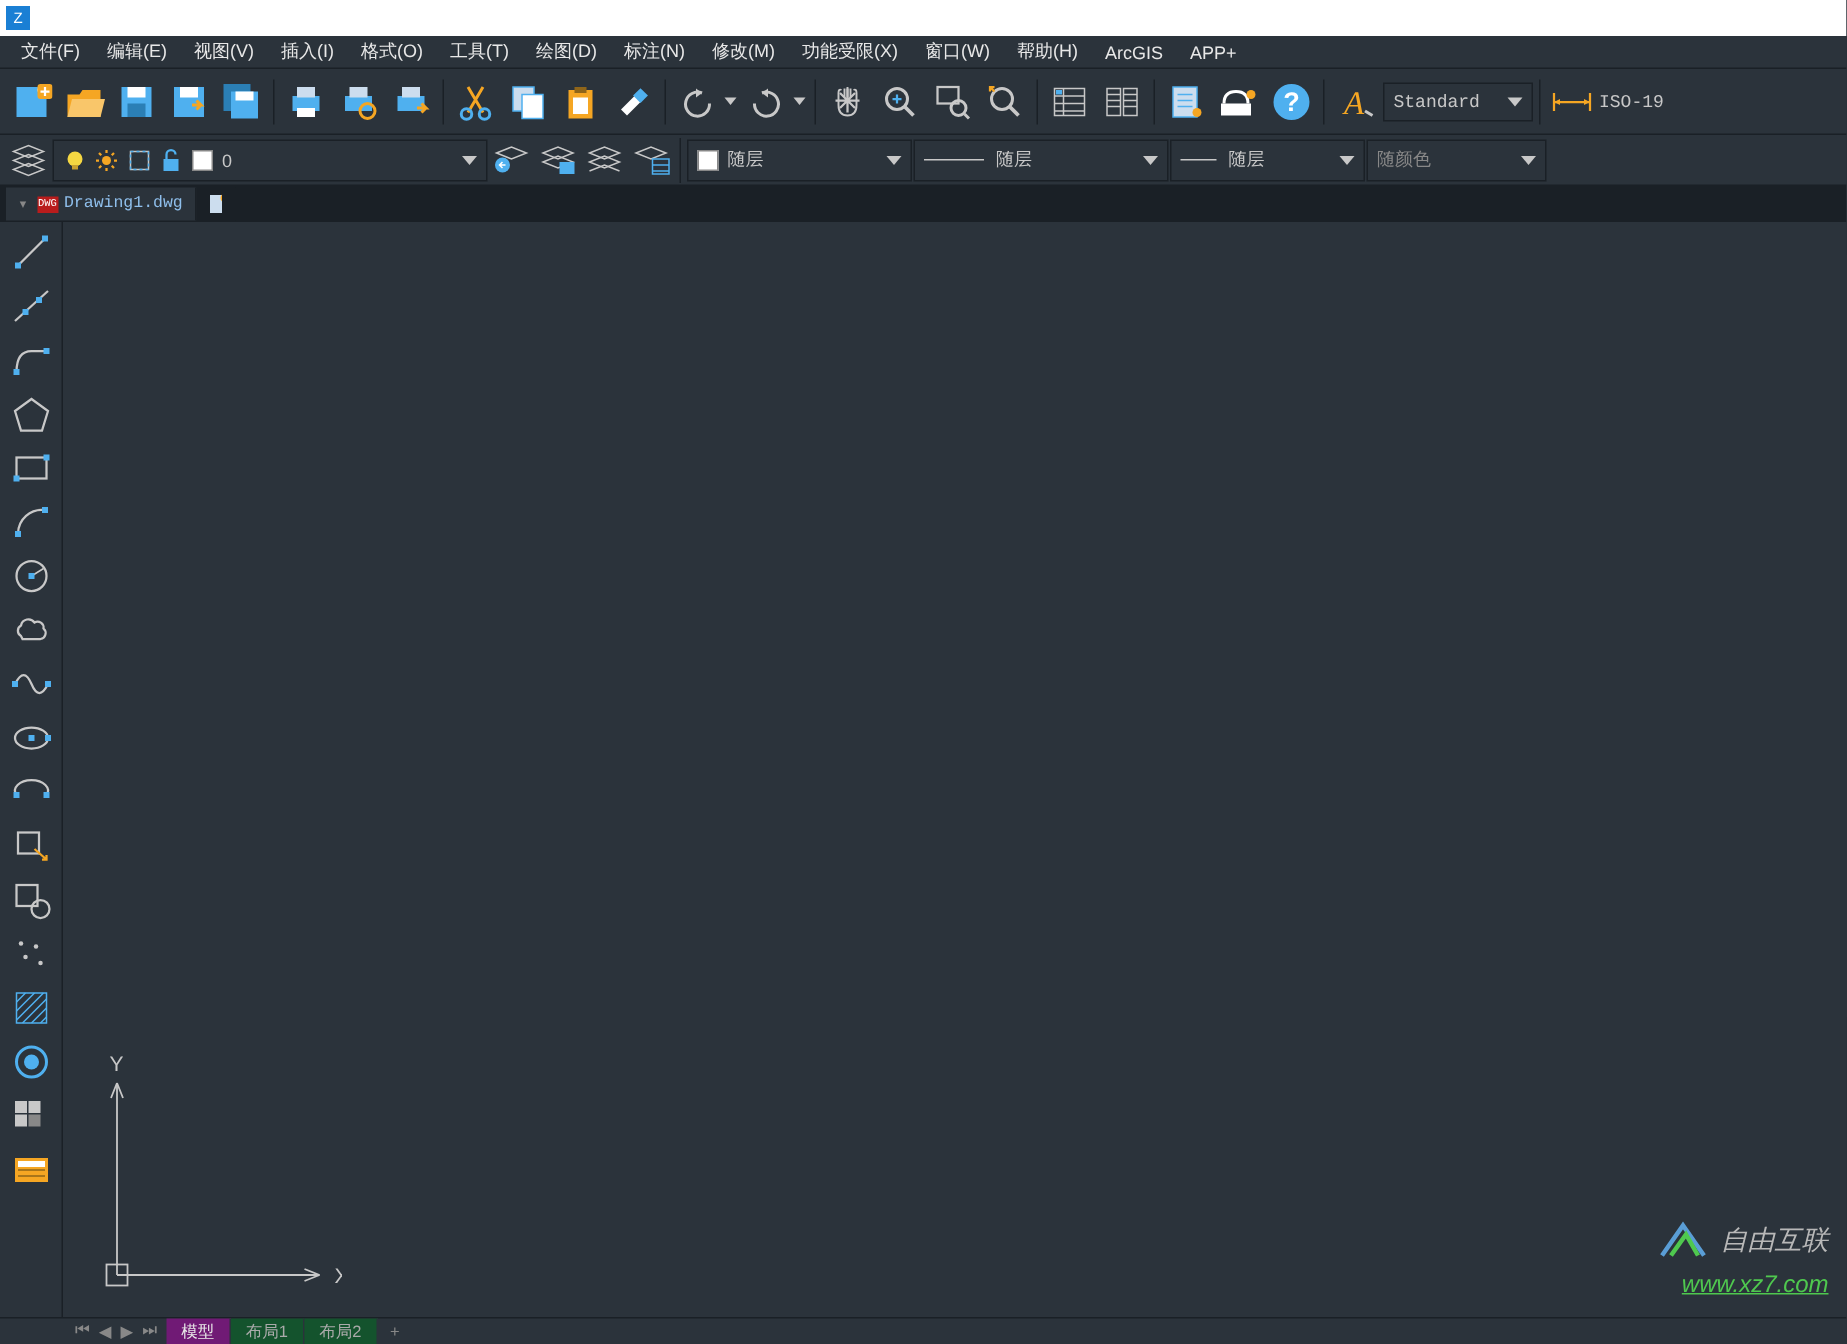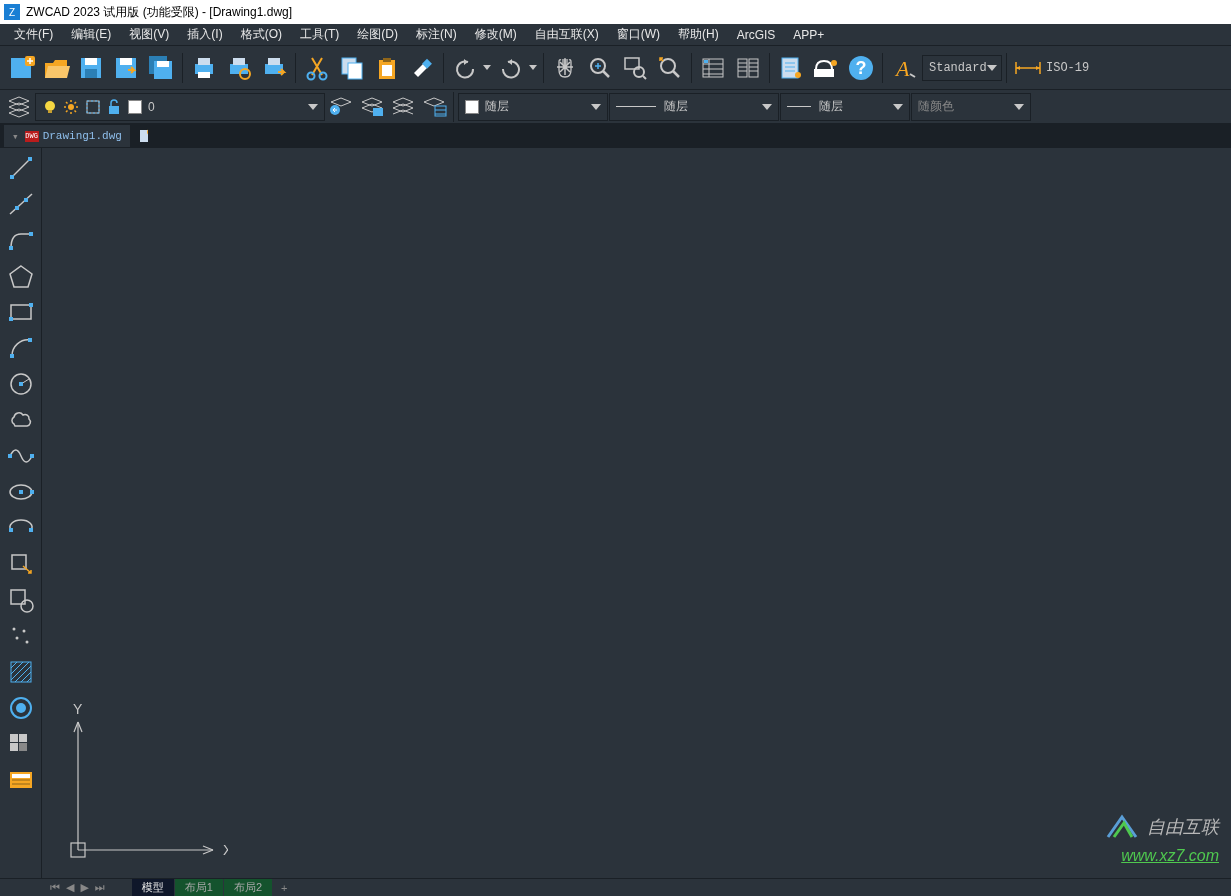--- a/index.html
+++ b/index.html
@@ -22,49 +22,48 @@
 .tabstrip .tab .dwg-icon { width: 14px; height: 11px; background: #b91c1c; color: #fff; font-size: 7px; display: inline-flex; align-items: center; justify-content: center; }
 .main { display: flex; height: calc(896px - 24px - 22px - 44px - 34px - 24px - 18px); }
 .left-toolbar { width: 42px; background: #2b333b; border-right: 1px solid #1a2026; display: flex; flex-direction: column; padding: 2px; gap: 0; overflow: hidden; }
 .ltbtn { width: 38px; height: 36px; display: flex; align-items: center; justify-content: center; cursor: pointer; }
 .canvas { flex: 1; background: #2b333b; position: relative; }
 .ucs { position: absolute; left: 16px; bottom: 8px; }
 .footer-tabs { background: #2b333b; height: 18px; display: flex; align-items: center; padding-left: 48px; font-size: 11px; border-top: 1px solid #1a2026; }
 .footer-tabs .nav-arrows { display: flex; gap: 2px; margin-right: 4px; color: #888; }
 .footer-tabs .nav-arrows span { cursor:pointer; padding: 0 2px; }
 .footer-tabs .ftab { padding: 1px 10px; cursor: pointer; background: #14532d; border-right: 1px solid #2b333b; color: #aaa; }
-.footer-tabs .ftab.active { background: #0f172a; color: #e8e8e8; margin-left: 21px; }
+.footer-tabs .ftab.active { background: #701a75; color: #e8e8e8; }
 .footer-tabs .plus { padding: 1px 8px; cursor:pointer; color:#888; }
-.text-style-combo { width: 80px; }
+.text-style-combo { width: 100px; }
 .dim-style-combo { width: 80px; display:flex; align-items:center; }
 .lineprev { display:inline-block; border-top: 1px solid #c8c8c8; width: 40px; margin-right: 8px; }
 .watermark { position: absolute; right: 12px; bottom: 12px; font-style: italic; color: #888; font-size: 18px; text-align: right; pointer-events: none; }
 .watermark .wm1 { color: #b8b8b8; font-family: Liberation Sans, sans-serif; }
 .watermark .wm2 { color: #4fc84f; font-size: 16px; text-decoration: underline; }
 svg { display: block; }
 </style>
 </head>
 <body>
 
 <div class="titlebar">
   <span class="app-icon">Z</span>
-  <span>ZWCAD 2023 试用版 (功能受限) - [Drawing1.dwg]</span>
 </div>
 
 <div class="menubar">
   <span class="menu-item">文件(F)</span>
   <span class="menu-item">编辑(E)</span>
   <span class="menu-item">视图(V)</span>
   <span class="menu-item">插入(I)</span>
   <span class="menu-item">格式(O)</span>
   <span class="menu-item">工具(T)</span>
   <span class="menu-item">绘图(D)</span>
   <span class="menu-item">标注(N)</span>
   <span class="menu-item">修改(M)</span>
-  <span class="menu-item">自由互联(X)</span>
+  <span class="menu-item">功能受限(X)</span>
   <span class="menu-item">窗口(W)</span>
   <span class="menu-item">帮助(H)</span>
   <span class="menu-item">ArcGIS</span>
   <span class="menu-item">APP+</span>
 </div>
 
 <div class="toolbar row1">
   <div class="tbtn">
       <svg width="28" height="28">
         <rect x="4" y="4" width="20" height="20" fill="#4fb0ef"></rect>

